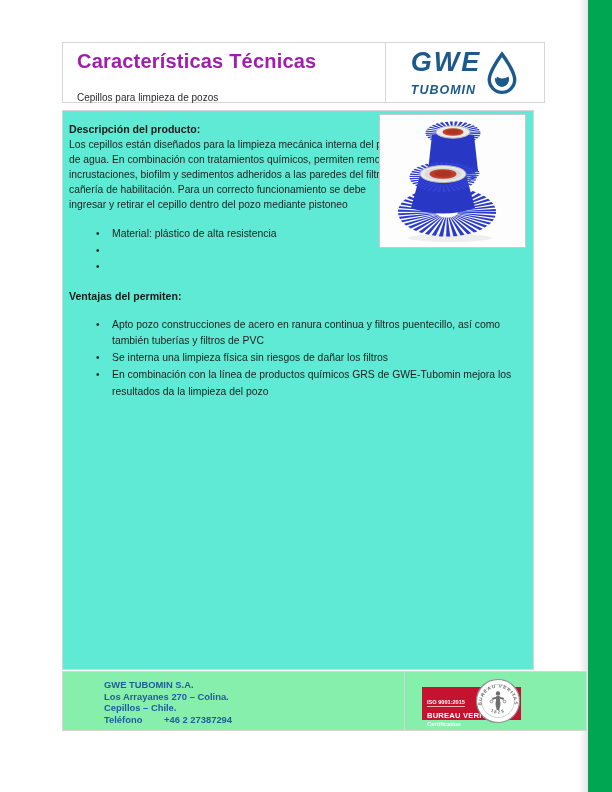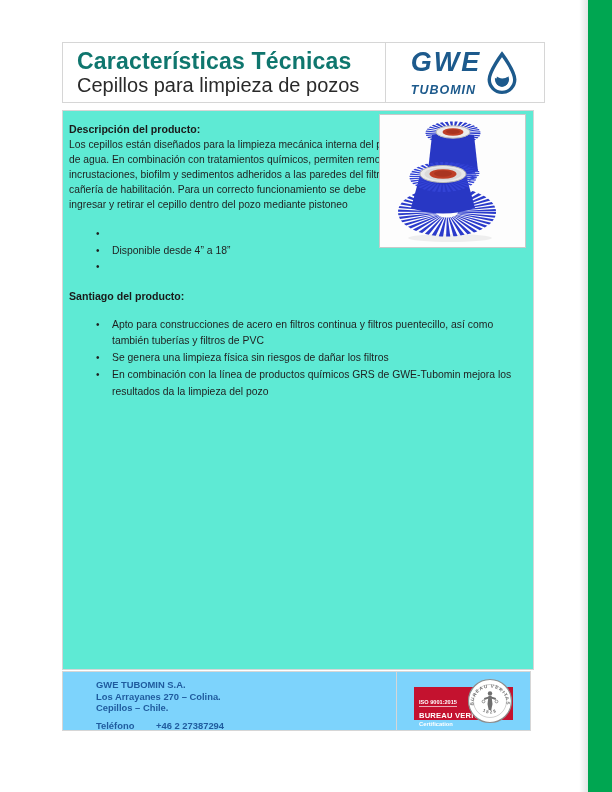--- a/index.html
+++ b/index.html
@@ -9,22 +9,22 @@
   }
   
   .edge-shadow{position:absolute;top:0;right:24px;width:9px;height:792px;
     background:linear-gradient(to right, rgba(0,0,0,0), rgba(0,0,0,0.10));}
   .green-bar{position:absolute;top:0;right:0;width:24px;height:792px;background:#00A651;}
 
   
   .header-box{position:absolute;left:62px;top:42px;width:483px;height:61px;
     border:1px solid #d6d6d6;display:flex;box-sizing:border-box;background:#fff;}
   .header-title-cell{flex:1;padding:6px 0 0 14px;}
-  .page-title{font-size:23px;font-weight:bold;color:#0f766e;line-height:24px;letter-spacing:.2px;}
-  .page-subtitle{font-size:20px;color:#2a2a2a;margin-top:3px;line-height:18px;}
+  .page-title{font-size:20px;font-weight:bold;color:#a21caf;line-height:24px;letter-spacing:.2px;}
+  .page-subtitle{font-size:10px;color:#2a2a2a;margin-top:16px;line-height:18px;}
   .header-logo-cell{width:158px;border-left:1px solid #d6d6d6;display:flex;
     align-items:center;justify-content:center;}
   .brand{display:flex;align-items:center;gap:4px;}
   .brand-text{display:flex;flex-direction:column;align-items:flex-start;line-height:1;}
   .brand-name{font-style:italic;font-weight:bold;font-size:27px;color:#1D5A8C;letter-spacing:2px;}
   .brand-subname{font-style:italic;font-weight:bold;font-size:12.5px;color:#1D5A8C;
     letter-spacing:1px;margin-top:8px;}
   .drop-icon{width:34px;height:44px;}
 
   
@@ -37,25 +37,25 @@
   .heading-props{margin-top:37px;}
   .heading-adv{margin-top:14px;}
   ul.blist{list-style:none;margin:14px 0 0 0;padding:0 0 0 27px;}
   ul.blist li{display:flex;font-size:10.4px;line-height:16.5px;color:#1f1f1f;}
   ul.blist .blt{width:16px;flex:0 0 16px;font-size:10px;}
   ul.blist.adv{margin-top:15px;}
   ul.blist li .li-text{max-width:430px;}
   ul.blist.adv li{margin-bottom:0.5px;}
 
   
-  .footer-box{position:absolute;left:62px;top:671px;width:469px;height:60px;
-    border:1px solid #d6d6d6;box-sizing:border-box;display:flex;background:#7dd3fc;}
+  .footer-box{position:absolute;left:62px;top:671px;width:525px;height:60px;
+    border:1px solid #d6d6d6;box-sizing:border-box;display:flex;background:#86efac;padding-left:8px;}
   .footer-info{width:333px;box-sizing:border-box;padding:7px 0 0 33px;color:#1F5B9E;
     font-weight:bold;font-size:9.4px;line-height:11.6px;}
-  .frow{display:flex;margin-top:6px;}
+  .frow{display:flex;}
   .frow .flabel{width:60px;}
   .footer-cert{flex:1;border-left:1px solid #d6d6d6;position:relative;}
   .bv-box{position:absolute;left:17px;top:15px;width:99px;height:33px;background:#C4122F;
     box-sizing:border-box;padding:3px 0 0 5px;color:#fff;}
   .bv-iso{display:inline-block;font-size:5.6px;font-weight:bold;
     border-bottom:1px solid rgba(255,255,255,.65);padding-bottom:1px;}
   .bv-name{font-size:7.6px;font-weight:bold;margin-top:3px;letter-spacing:.2px;}
   .bv-cert{font-size:5.8px;font-weight:bold;margin-top:1px;}
   .bv-seal{position:absolute;left:70px;top:6px;width:46px;height:46px;}
 </style>
@@ -117,39 +117,39 @@
       <ellipse cx="63" cy="58.6" rx="9" ry="3.1" fill="#A93420"></ellipse>
     </svg>
   </div>
 
   <div class="sec-heading">Descripción del producto:</div>
   <div class="desc-body">Los cepillos están diseñados para la limpieza mecánica interna del pozo de agua. En combinación con tratamientos químicos, permiten remover incrustaciones, biofilm y sedimentos adheridos a las paredes del filtro y cañería de habilitación. Para un correcto funcionamiento se debe ingresar y retirar el cepillo dentro del pozo mediante pistoneo</div>
 
   <ul class="blist">
     <li>
       <span class="blt">•</span>
+      <span class="li-text">Material: plástico de alta resistencia</span>
       </li>
     <li>
       <span class="blt">•</span>
-      <span class="li-text">Disponible desde 4” a 18”</span>
       </li>
     <li>
       <span class="blt">•</span>
       </li>
   </ul>
 
-  <div class="sec-heading heading-adv">Santiago del producto:</div>
+  <div class="sec-heading heading-adv">Ventajas del permiten:</div>
   <ul class="blist adv">
     <li>
       <span class="blt">•</span>
-      <span class="li-text">Apto para construcciones de acero en filtros continua y filtros puentecillo, así como también tuberías y filtros de PVC</span>
+      <span class="li-text">Apto pozo construcciones de acero en ranura continua y filtros puentecillo, así como también tuberías y filtros de PVC</span>
       </li>
     <li>
       <span class="blt">•</span>
-      <span class="li-text">Se genera una limpieza física sin riesgos de dañar los filtros</span>
+      <span class="li-text">Se interna una limpieza física sin riesgos de dañar los filtros</span>
       </li>
     <li>
       <span class="blt">•</span>
       <span class="li-text">En combinación con la línea de productos químicos GRS de GWE-Tubomin mejora los resultados da la limpieza del pozo</span>
       </li>
   </ul>
 </div>
 
 <div class="footer-box">
   <div class="footer-info">

